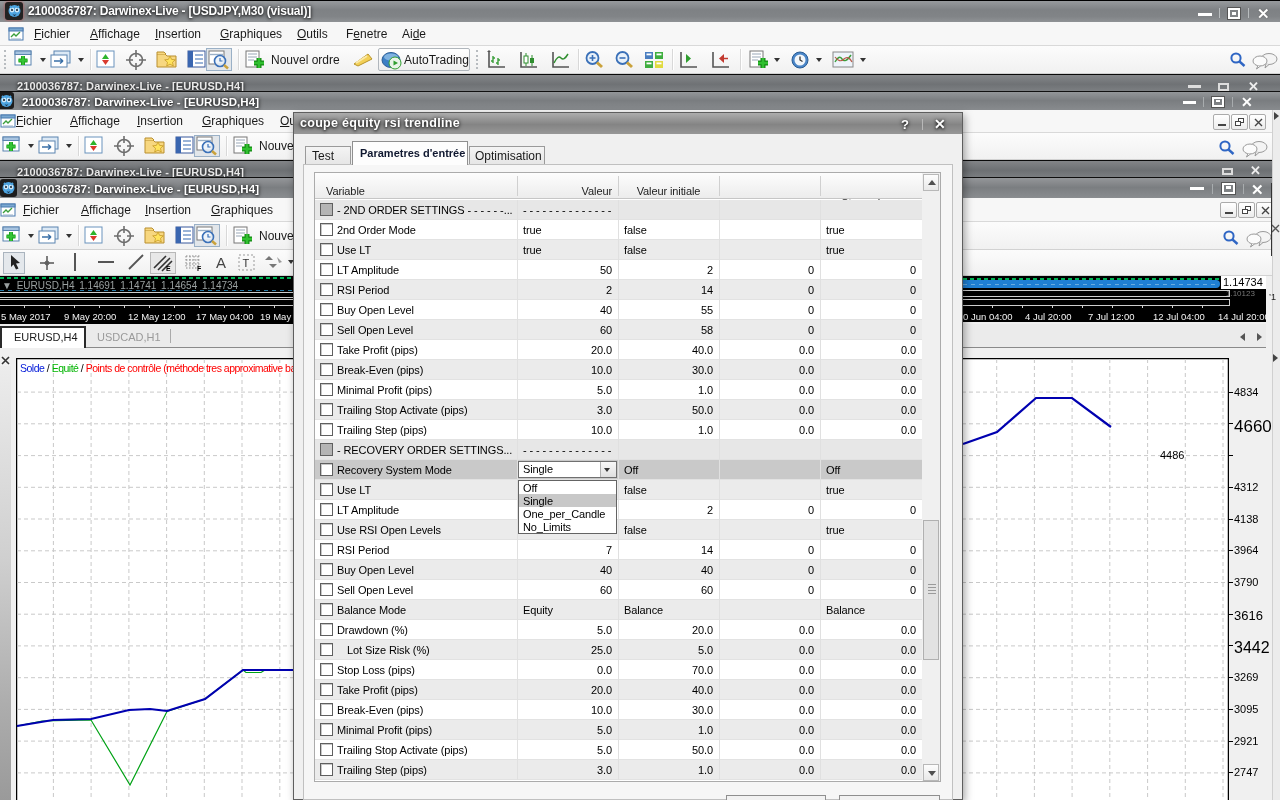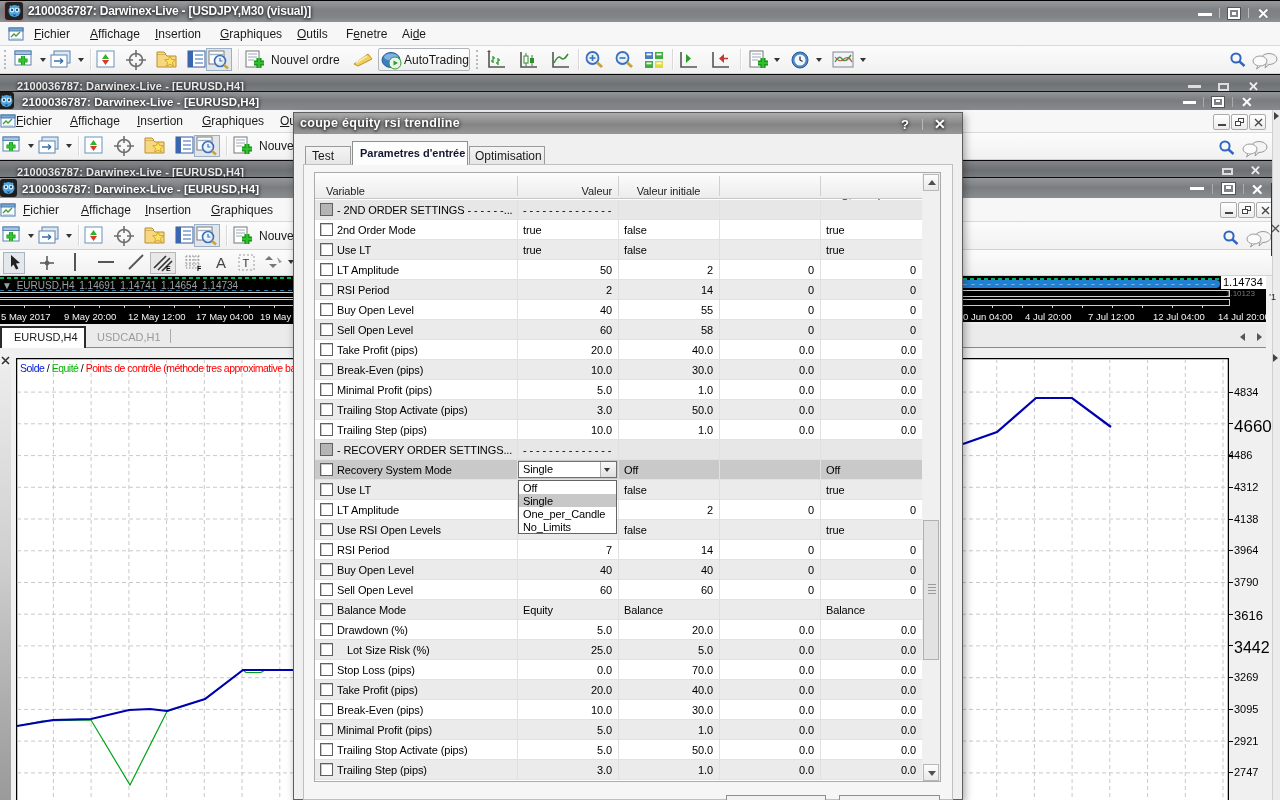--- a/index.html
+++ b/index.html
@@ -710,21 +710,21 @@
       <polyline points="1,368 26,363 75,362 114,427 151,353.5 189,341 227,312 230,314.5 245,314.5 249,312 277,312" fill="none" stroke="#00a215" stroke-width="1.2"></polyline>
       <polyline points="1,368 37,362 75,361 113,352 134,351 151,353 189,341 227,312 277,312" fill="none" stroke="#0000b0" stroke-width="2.2"></polyline>
       <polyline points="947,86 981,74 1020,40 1056,40 1095,69" fill="none" stroke="#0000b0" stroke-width="2.2"></polyline>
     </svg></div>
 <div class="a" style="left:20px;top:362px;font-size:10.5px;letter-spacing:-0.5px;white-space:nowrap;width:273px;overflow:hidden"><span style="color:#0018d8">Solde</span> / <span style="color:#00b400">Equité</span> / <span style="color:#ff0000">Points de contrôle (méthode tres approximative ba</span></div>
 <div class="a" style="left:1229px;top:392px;width:4px;height:1px;background:#000"></div>
 <div class="a" style="left:1234px;top:386px;font-size:11px">4834</div>
 <div class="a" style="left:1229px;top:423px;width:4px;height:1px;background:#000"></div>
 <div class="a" style="left:1234px;top:417px;font-size:17px">4660</div>
 <div class="a" style="left:1229px;top:455px;width:4px;height:1px;background:#000"></div>
-<div class="a" style="left:1228px;top:449px;font-size:11px">4486</div>
+<div class="a" style="left:1160px;top:449px;font-size:11px">4486</div>
 <div class="a" style="left:1229px;top:487px;width:4px;height:1px;background:#000"></div>
 <div class="a" style="left:1234px;top:481px;font-size:11px">4312</div>
 <div class="a" style="left:1229px;top:519px;width:4px;height:1px;background:#000"></div>
 <div class="a" style="left:1234px;top:513px;font-size:11px">4138</div>
 <div class="a" style="left:1229px;top:550px;width:4px;height:1px;background:#000"></div>
 <div class="a" style="left:1234px;top:544px;font-size:11px">3964</div>
 <div class="a" style="left:1229px;top:582px;width:4px;height:1px;background:#000"></div>
 <div class="a" style="left:1234px;top:576px;font-size:11px">3790</div>
 <div class="a" style="left:1229px;top:614px;width:4px;height:1px;background:#000"></div>
 <div class="a" style="left:1234px;top:608px;font-size:13px">3616</div>

